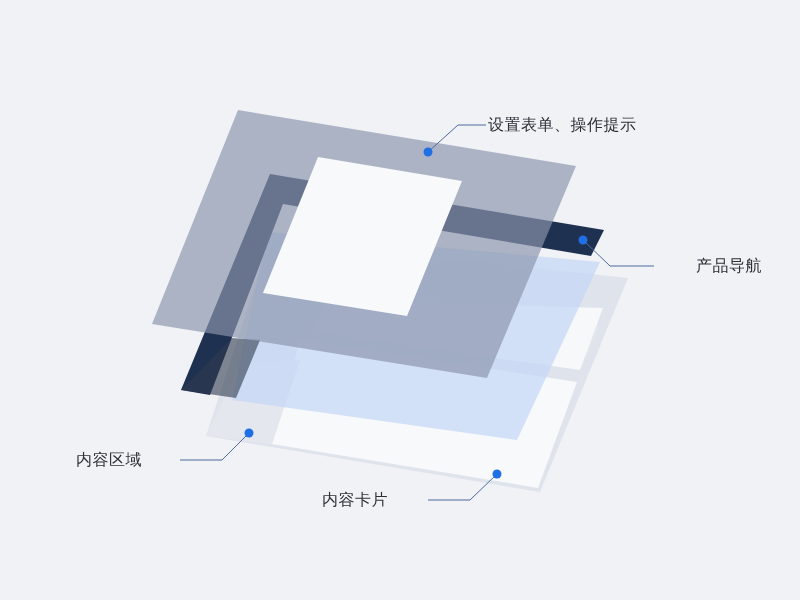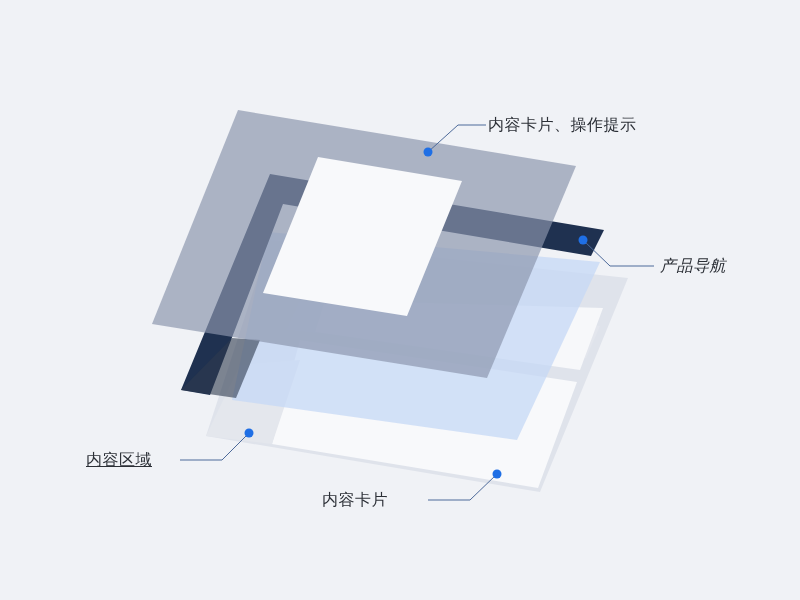--- a/index.html
+++ b/index.html
@@ -46,16 +46,16 @@
   </g>
 
   <g fill="#1f6fe5">
     <circle cx="428" cy="152" r="4.5"></circle>
     <circle cx="583" cy="240" r="4.5"></circle>
     <circle cx="249" cy="433" r="4.5"></circle>
     <circle cx="497" cy="474" r="4.5"></circle>
   </g>
 </svg>
 
-<div class="label" style="left:488px; top:115px;">内容卡片、操作提示</div>
-<div class="label" style="left:660px; top:256px;font-style:italic;">产品导航</div>
-<div class="label" style="left:86px; top:450px;text-decoration:underline;">内容区域</div>
+<div class="label" style="left:488px; top:115px;">设置表单、操作提示</div>
+<div class="label" style="left:696px; top:256px;">产品导航</div>
+<div class="label" style="left:76px; top:450px;">内容区域</div>
 <div class="label" style="left:322px; top:490px;">内容卡片</div>
 
 </body></html>

